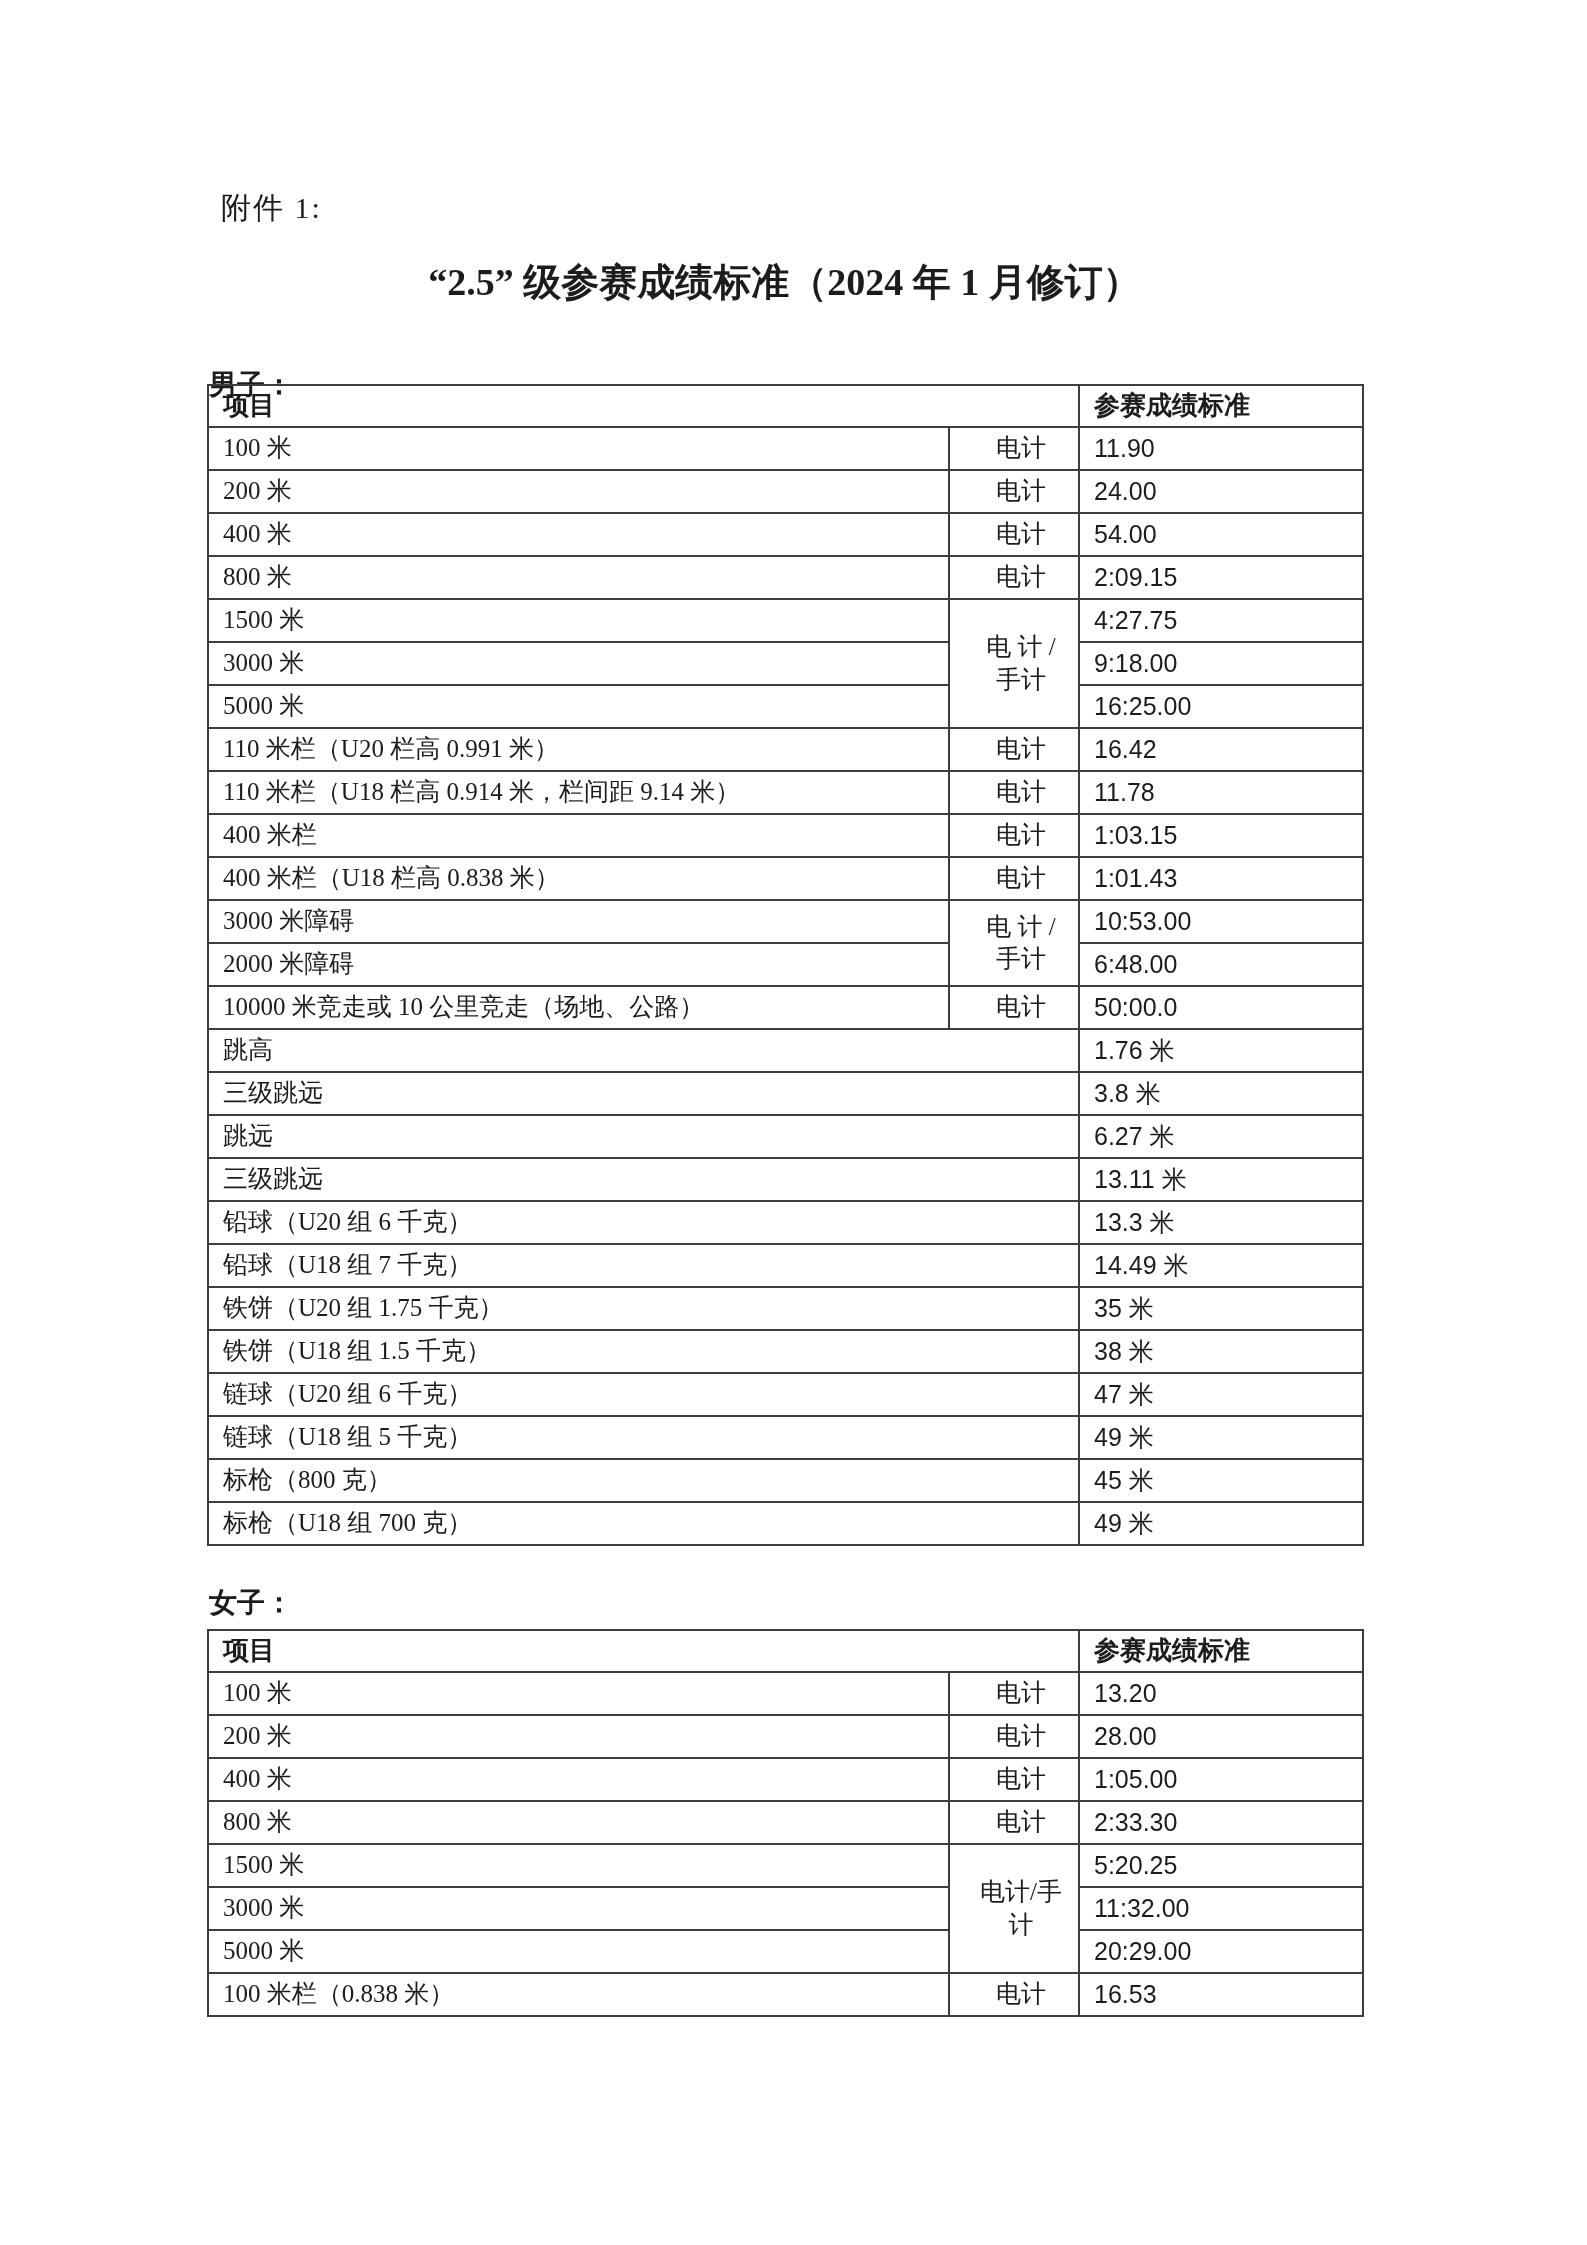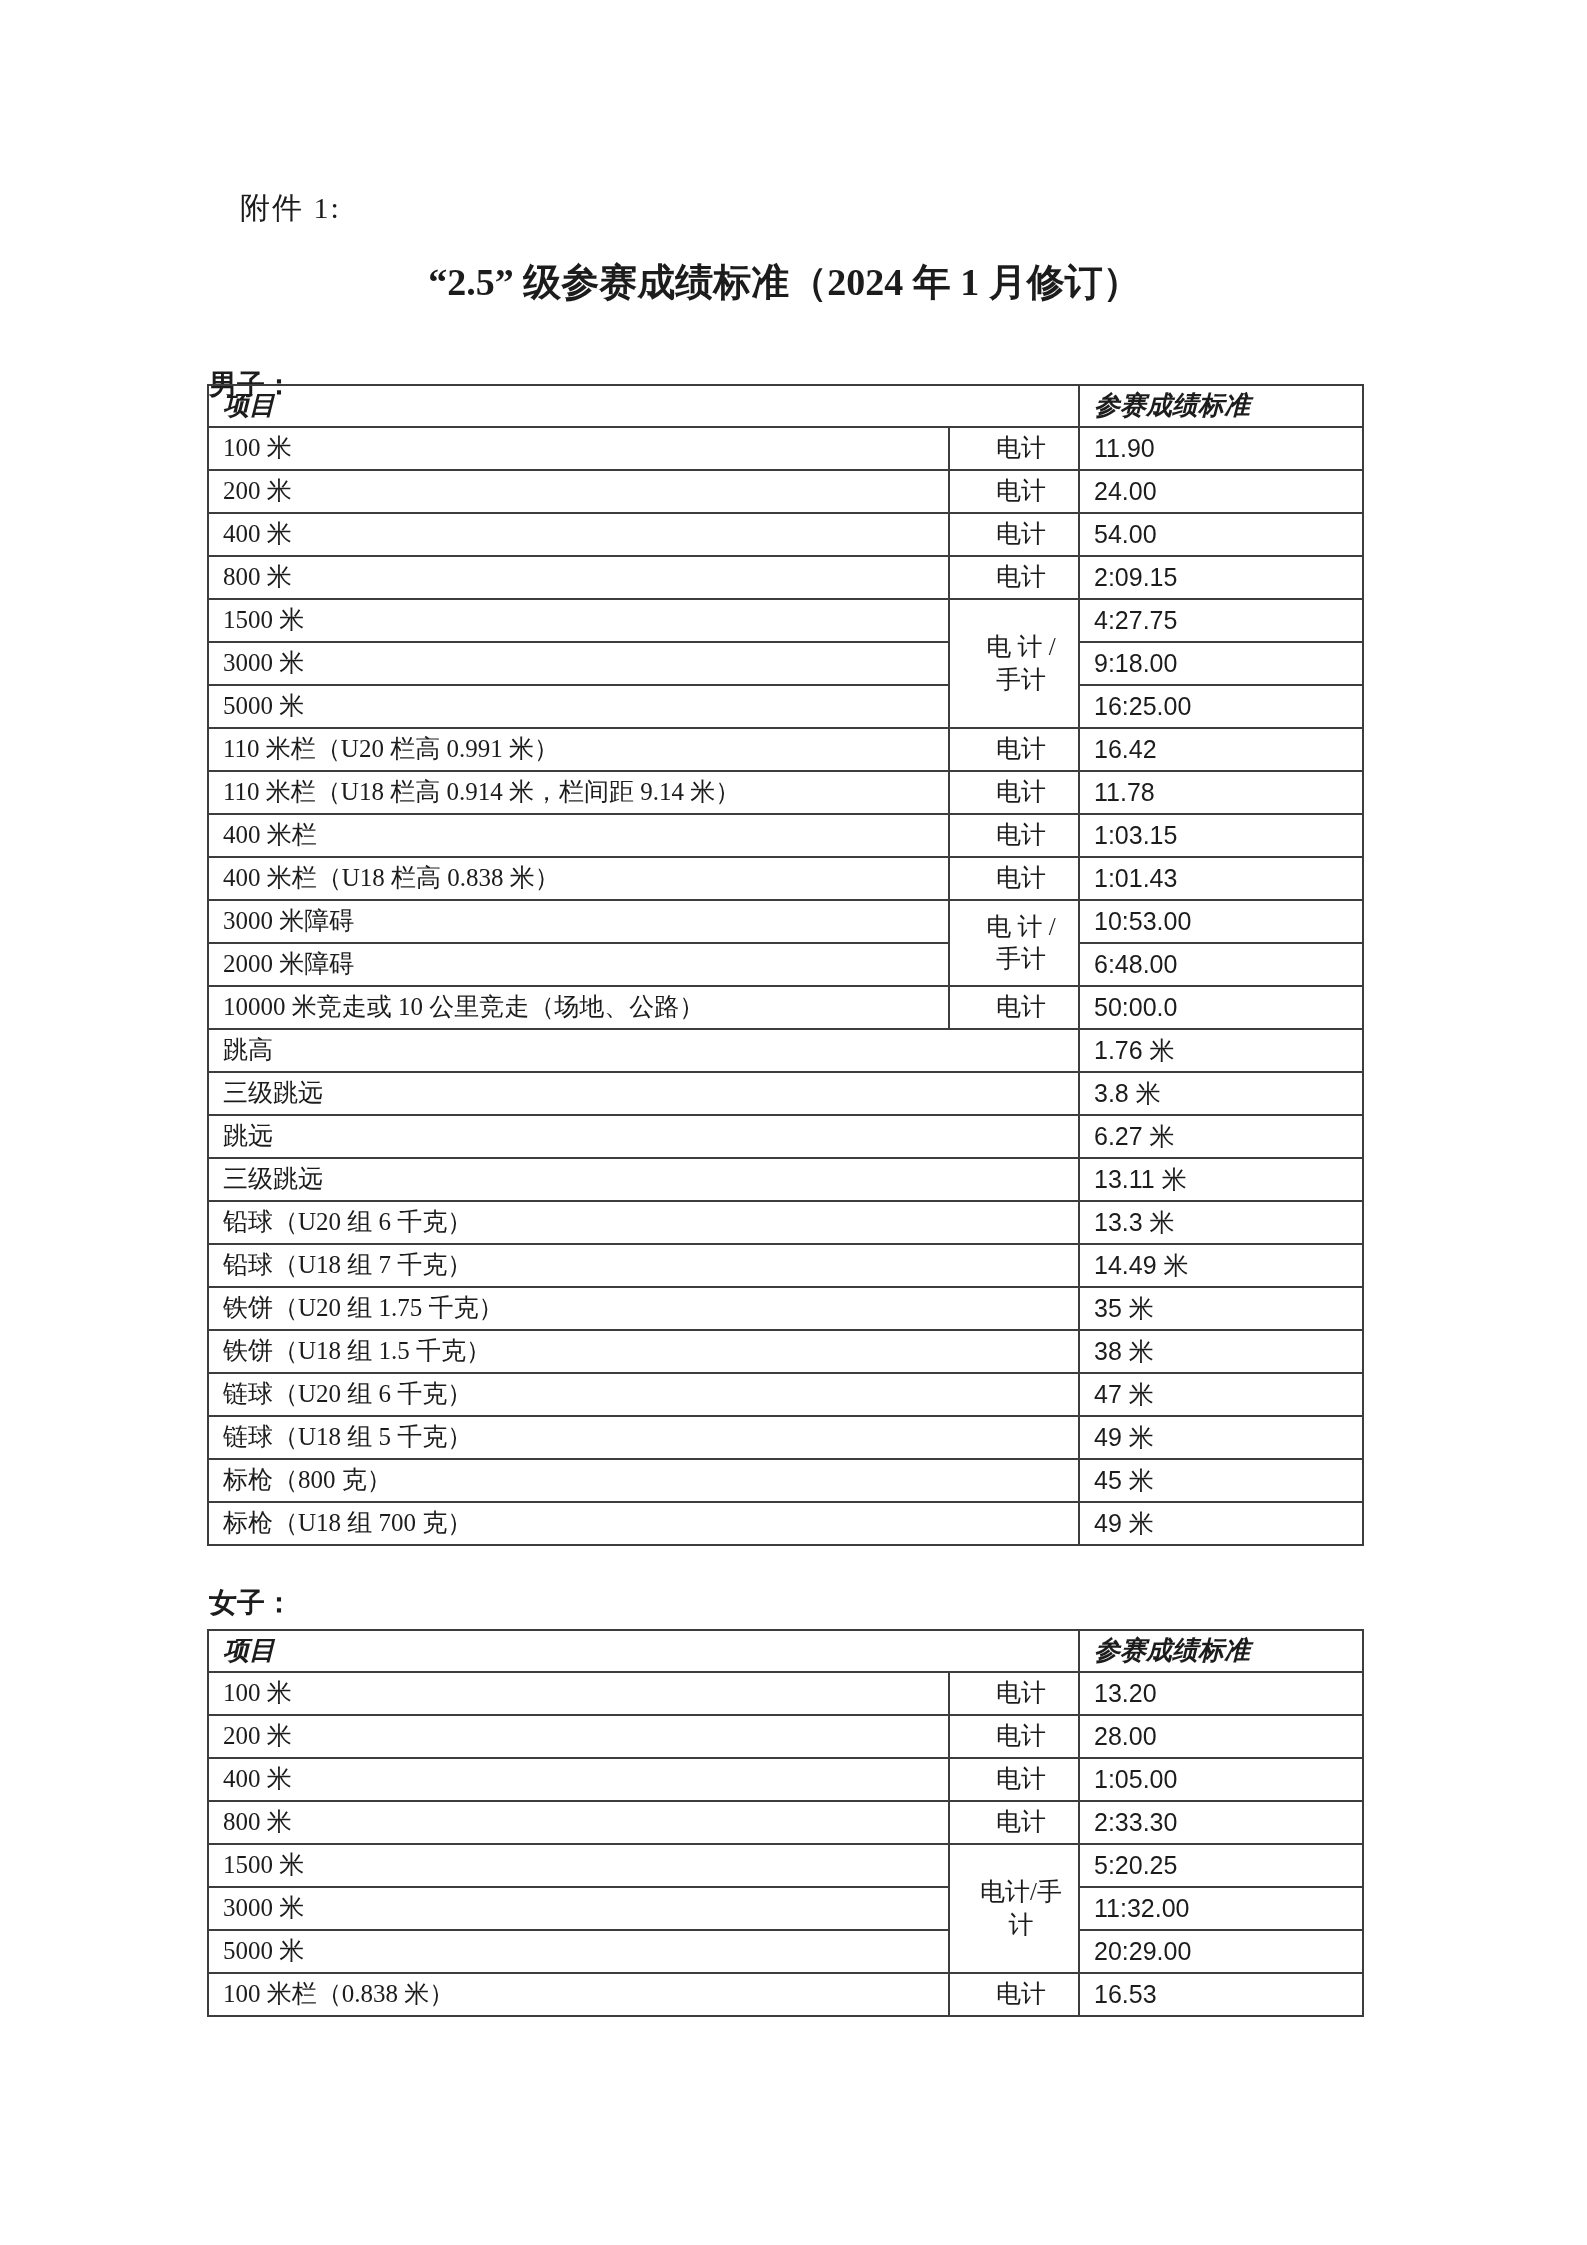--- a/index.html
+++ b/index.html
@@ -13,21 +13,21 @@
     overflow:hidden;
   }
   .content{
     position:absolute;
     left:207px;
     top:0;
     width:1155px;
   }
   .attachment-label{
     position:absolute;
-    left:33px;
+    left:14px;
     top:188px;
     font-size:30px;
     letter-spacing:2px;
     white-space:nowrap;
   }
   .doc-title{
     position:absolute;
     left:0;
     top:257px;
     width:100%;
@@ -65,21 +65,20 @@
     vertical-align:middle;
     padding:0 0 0 14px;
     font-size:25px;
     line-height:1.3;
     overflow:hidden;
   }
   table.std-table tr.head-row td{
     height:40px;
     font-weight:bold;
     font-size:26px;
-    font-style:italic;
   }
   table.std-table tr.body-row td{ height:41px; }
 
   td.timing-cell{
     white-space:pre-line;
     padding-left:12px;
     line-height:1.75;
     text-align:center;
   }
   td.value-cell{

